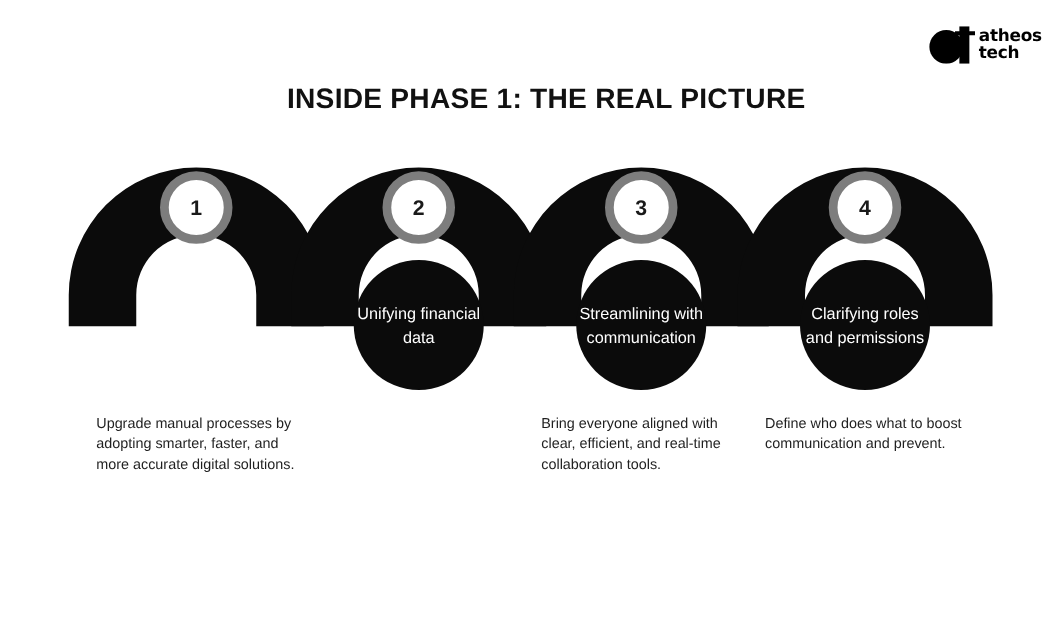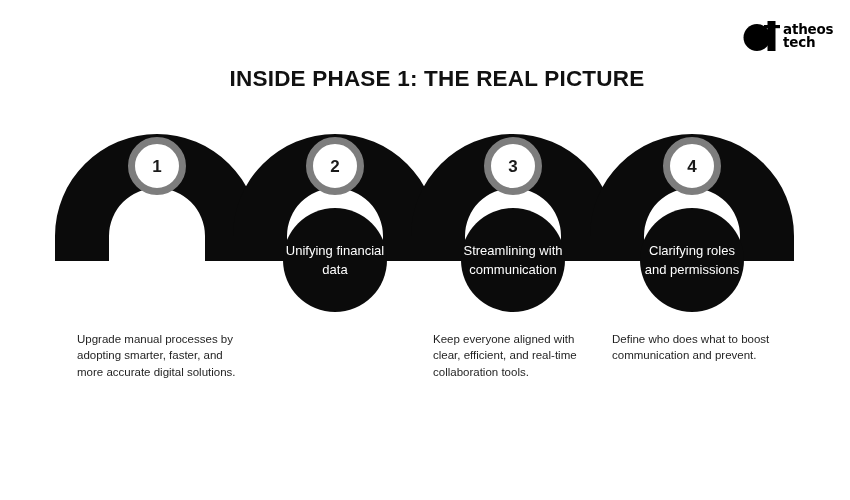--- a/index.html
+++ b/index.html
@@ -104,21 +104,21 @@
     </div>
   </div>
 
   <div class="col" style="left:423px">
     <div class="badge">
       <span>3</span>
     </div>
     <div class="disc">
       <span>Streamlining with communication</span>
     </div>
-    <div class="caption">Keep everyone aligned with clear, efficient, and real-time collaboration tools.</div>
+    <div class="caption">Bring everyone aligned with clear, efficient, and real-time collaboration tools.</div>
   </div>
 
   <div class="col" style="left:602px">
     <div class="badge">
       <span>4</span>
     </div>
     <div class="disc">
       <span>Clarifying roles and permissions</span>
     </div>
     <div class="caption">Define who does what to boost communication and prevent.</div>

